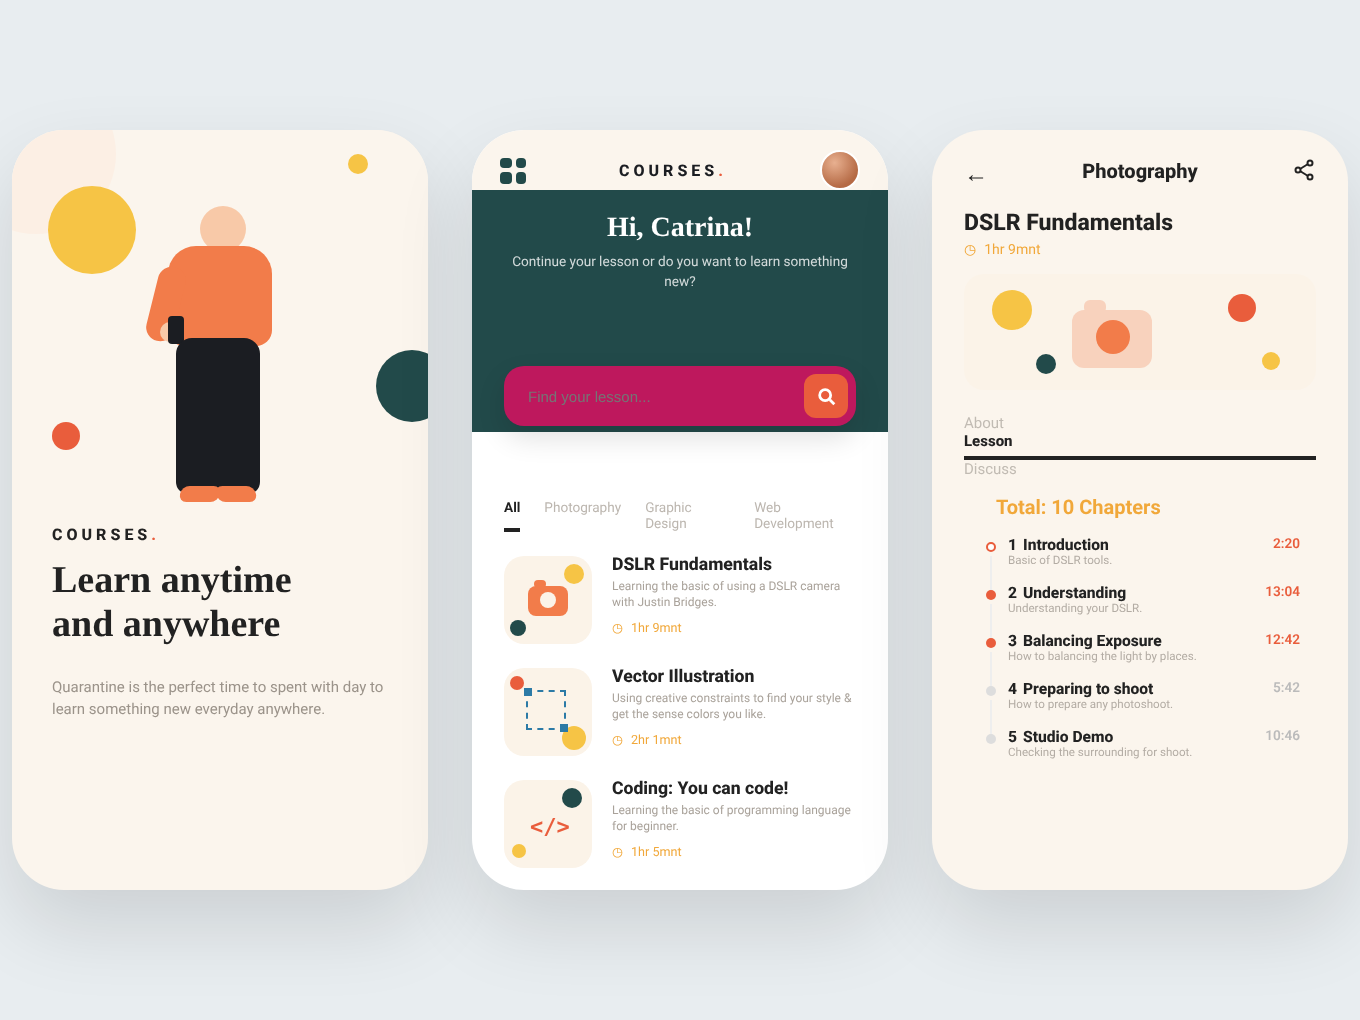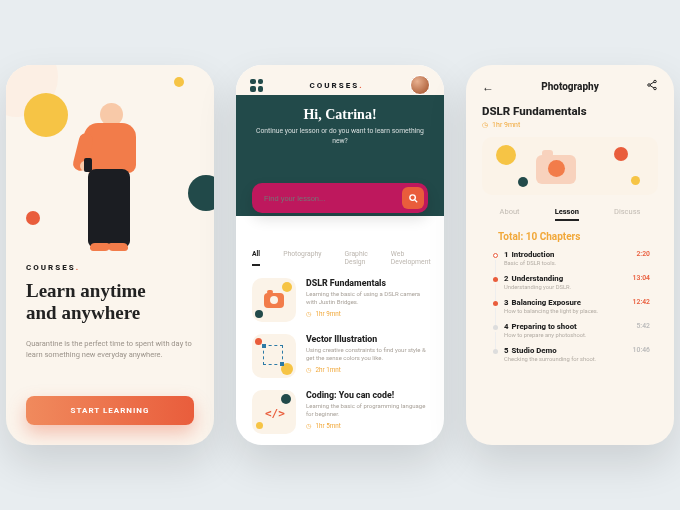--- a/index.html
+++ b/index.html
@@ -61,21 +61,21 @@
   .p2-head-white .p2-top-wrap { display:flex; justify-content:space-between; align-items:center; }
   .search {
     position:absolute; left:16px; right:16px; top:118px;
     background:#be185d; border-radius:10px; height:30px;
     display:flex; align-items:center; padding:0 4px 0 12px;
     box-shadow:0 6px 14px rgba(0,0,0,0.12);
   }
   .search input { border:0; flex:1; font-size:7.5px; color:#bbb; outline:none; background:transparent; }
   .search-btn { width:22px; height:22px; background:#e95d3c; border-radius:6px; display:flex; align-items:center; justify-content:center; color:#fff; }
   .p2-body { padding:34px 16px 10px 16px; flex:1; overflow:hidden; }
-  .tabs { display:flex; gap:23px; font-size:6.8px; color:#bcb6af; margin-bottom:12px; }
+  .tabs { display:flex; gap:12px; font-size:6.8px; color:#bcb6af; margin-bottom:12px; }
   .tabs .active { color:#222; font-weight:700; border-bottom:2px solid #222; padding-bottom:3px; }
   .course-row { display:flex; gap:10px; margin-bottom:12px; align-items:flex-start; }
   .thumb { width:44px; height:44px; border-radius:10px; background:#fbf3e8; position:relative; flex-shrink:0; overflow:hidden; }
   .thumb .c-sm { position:absolute; border-radius:50%; }
   .course-info .ct { font-weight:800; font-size:8.8px; }
   .course-info .cd { font-size:6px; color:#a9a29a; line-height:1.4; margin-top:2px; }
   .course-info .cti { font-size:6.3px; color:#f1a83a; margin-top:3px; display:flex; align-items:center; gap:3px; }
   .camera-ic { width:20px; height:15px; background:#f27c4a; border-radius:4px; position:absolute; left:12px; top:15px; }
   .camera-ic::before { content:''; position:absolute; top:-3px; left:3px; width:6px; height:4px; background:#f27c4a; border-radius:2px; }
   .camera-ic::after { content:''; position:absolute; top:3px; left:6px; width:8px; height:8px; border-radius:50%; background:#fbf3e8; }
@@ -88,21 +88,21 @@
   .p3-head { display:flex; justify-content:space-between; align-items:center; padding:14px 16px 8px 16px; }
   .p3-title { font-weight:800; font-size:10px; }
   .arrow-l, .share-i { font-size:12px; }
   .hero { margin:2px 16px 0 16px; }
   .hero-title { font-weight:800; font-size:11.5px; }
   .hero-time { font-size:7px; color:#f1a83a; margin-top:3px; display:flex; align-items:center; gap:3px; }
   .hero-img { margin-top:8px; height:58px; border-radius:10px; background:#fbf3e8; position:relative; overflow:hidden; }
   .big-cam { width:40px; height:29px; background:#f8d2bd; border-radius:6px; position:absolute; left:54px; top:18px; }
   .big-cam::before { content:''; position:absolute; top:-5px; left:6px; width:11px; height:7px; background:#f8d2bd; border-radius:3px; }
   .big-cam::after { content:''; position:absolute; top:5px; left:12px; width:17px; height:17px; background:#f27c4a; border-radius:50%; }
-  .p3-tabs { display:flex; justify-content:space-around; font-size:7.5px; color:#c1bbb3; margin:12px 16px 0 16px; }
+  .p3-tabs { display:flex; justify-content:space-around; font-size:7.5px; color:#c1bbb3; margin:12px 16px 0 16px;flex-direction:column; }
   .p3-tabs .active { color:#222; font-weight:800; border-bottom:2px solid #222; padding-bottom:3px; }
   .chapters { padding:10px 24px 10px 24px; }
   .total { color:#f1a83a; font-weight:700; font-size:10px; margin-bottom:8px; margin-left:8px; }
   .chap { display:flex; align-items:flex-start; gap:9px; margin-bottom:8px; position:relative; }
   .chap::before { content:''; position:absolute; left:2.5px; top:3px; width:5px; height:5px; border-radius:50%; background:#e95d3c; }
   .chap.done::before { background:#fff; border:1.5px solid #e95d3c; width:3px; height:3px; }
   .chap.future::before { background:#ddd; }
   .chap-line { position:absolute; left:4.5px; top:10px; width:1px; height:20px; background:#eee; }
   .chap-txt { margin-left:14px; flex:1; }
   .chap-t { font-weight:800; font-size:7.8px; }
@@ -136,21 +136,20 @@
     </div>
   </div>
   <div class="s1-content">
     <div class="brand"><span>COURSES</span><span class="dot-accent">.</span></div>
     <div class="s1-title">
       <div>Learn anytime</div>
       <div>and anywhere</div>
     </div>
     <div class="s1-desc">Quarantine is the perfect time to spent with day to learn something new everyday anywhere.</div>
   </div>
-  <div class="cta">START LEARNING</div>
 </div>
 
 <div class="phone p2">
   <div class="p2-head-white">
     <div class="p2-top-wrap">
       <div class="grid-icon">
           <span></span>
           <span></span>
           <span></span>
           <span></span>

